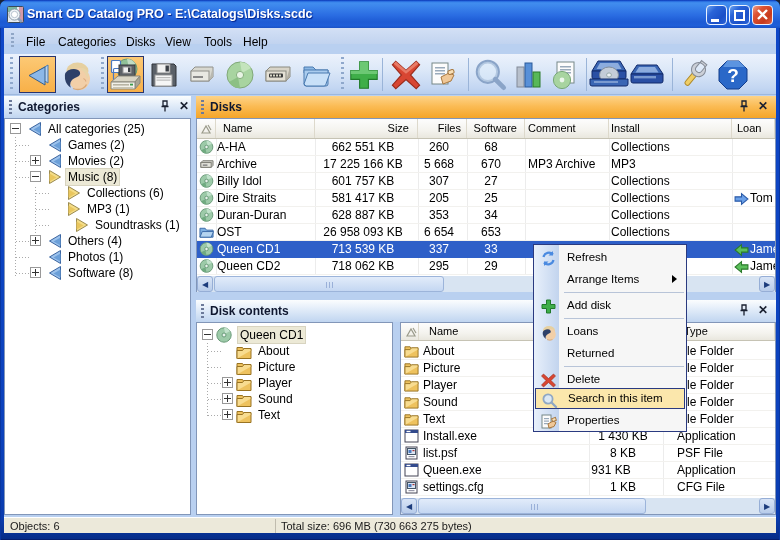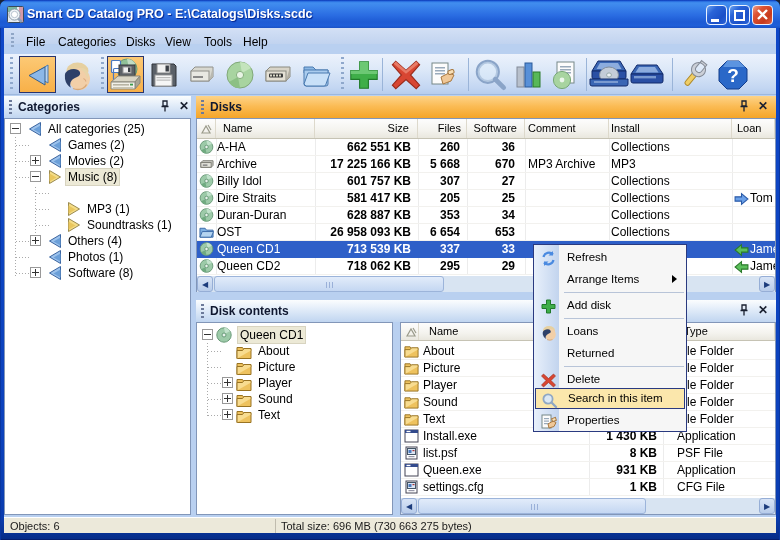--- a/index.html
+++ b/index.html
@@ -41,21 +41,21 @@
 .tico{position:absolute;top:0px;width:16px;height:16px;}
 .tlbl{position:absolute;top:0;}
 .sel-tan{background:#ece9d6;outline:1px solid #d8d4c0;}
 .dot-v{position:absolute;width:1px;background-image:repeating-linear-gradient(180deg,#aaa 0,#aaa 1px,transparent 1px,transparent 3px);}
 .dot-h{position:absolute;height:1px;background-image:repeating-linear-gradient(90deg,#aaa 0,#aaa 1px,transparent 1px,transparent 3px);}
 
 .lvhead{position:absolute;background:linear-gradient(180deg,#fdfdfd 0%,#f4f3ee 60%,#e9e7de 100%);border-bottom:1px solid #c6c3b4;}
 .lvcol{position:absolute;top:0;height:100%;border-right:1px solid #ddd9cc;}
 .lrow{position:absolute;height:17px;line-height:17px;white-space:nowrap;font-size:12px;}
 .lrow .cell{position:absolute;top:0;height:17px;line-height:16px;overflow:hidden;}
-.r{text-align:right;font-weight:bold;}
+.r{text-align:center;}
 .gridv{position:absolute;top:0;width:1px;background:#ececec;}
 .gridh{position:absolute;left:0;height:1px;background:#f2f1ee;}
 .selrow{background:#2e5fc8;color:#fff;}
 .fico{position:absolute;top:1px;width:15px;height:14px;}
 
 .sbar{position:absolute;height:16px;background:#d8e4f2;}
 .sbtn{position:absolute;top:0;width:16px;height:16px;background:linear-gradient(180deg,#d8e4f6,#b8ccea);border:1px solid #96aed6;border-radius:3px;color:#1c3c7c;font-size:8px;line-height:15px;text-align:center;}
 .sthumb{position:absolute;top:0;height:16px;background:linear-gradient(180deg,#e2ecfa,#c4d7f2);border:1px solid #9cb4da;border-radius:3px;}
 .sgrip{position:absolute;top:5px;width:8px;height:6px;background:repeating-linear-gradient(90deg,#9ab0d8 0,#9ab0d8 1px,transparent 1px,transparent 3px);}
 
@@ -329,28 +329,35 @@
 <div class="trow" style="left:0;top:50px;width:185px">
       <div class="ebox" style="left:25px">
         <i></i>
       </div>
       <svg class="tico" style="left:42px" width="16" height="16" viewBox="0 0 16 16">
         <polygon points="2.5,1.5 13.5,8 2.5,14.5" fill="#f4dc86" stroke="#9a8a50"></polygon>
         <polygon points="2.5,4.5 9.5,8.4 2.5,12.5" fill="#e9c65e"></polygon>
       </svg>
       <span class="tlbl sel-tan" style="left:61px;padding:0 2px">Music (8)</span>
     </div>
+<div class="trow" style="left:0;top:66px;width:185px">
+      <svg class="tico" style="left:61px" width="16" height="16" viewBox="0 0 16 16">
+        <polygon points="2.5,1.5 13.5,8 2.5,14.5" fill="#f4dc86" stroke="#9a8a50"></polygon>
+        <polygon points="2.5,4.5 9.5,8.4 2.5,12.5" fill="#e9c65e"></polygon>
+      </svg>
+      <span class="tlbl" style="left:80px;padding:0 2px">Collections (6)</span>
+    </div>
 <div class="trow" style="left:0;top:82px;width:185px">
       <svg class="tico" style="left:61px" width="16" height="16" viewBox="0 0 16 16">
         <polygon points="2.5,1.5 13.5,8 2.5,14.5" fill="#f4dc86" stroke="#9a8a50"></polygon>
         <polygon points="2.5,4.5 9.5,8.4 2.5,12.5" fill="#e9c65e"></polygon>
       </svg>
       <span class="tlbl" style="left:80px;padding:0 2px">MP3 (1)</span>
     </div>
-<div class="trow" style="left:0;top:98px;width:185px">
+<div class="trow" style="left:8px;top:98px;width:185px">
       <svg class="tico" style="left:61px" width="16" height="16" viewBox="0 0 16 16">
         <polygon points="2.5,1.5 13.5,8 2.5,14.5" fill="#f4dc86" stroke="#9a8a50"></polygon>
         <polygon points="2.5,4.5 9.5,8.4 2.5,12.5" fill="#e9c65e"></polygon>
       </svg>
       <span class="tlbl" style="left:80px;padding:0 2px">Soundtrasks (1)</span>
     </div>
 <div class="trow" style="left:0;top:114px;width:185px">
       <div class="ebox plus" style="left:25px">
         <i></i>
         <b></b>
@@ -432,21 +439,21 @@
 <div class="lrow" style="left:0;top:20px;width:578px">
       <svg class="fico" style="left:2px" width="15" height="15" viewBox="0 0 15 15">
         <circle cx="7.5" cy="7.5" r="6.8" fill="#9ccaa8" stroke="#6a9a78"></circle>
         <path d="M7.5 .7 a6.8 6.8 0 0 1 5.8 3.2 L8.6 6.2z" fill="#c2e2cc"></path>
         <path d="M7.5 14.3 a6.8 6.8 0 0 1 -5.8-3.2 L6.4 8.8z" fill="#70aa80"></path>
         <circle cx="7.5" cy="7.5" r="1.9" fill="#e8f2ec" stroke="#6a9a7a"></circle>
       </svg>
       <span class="cell" style="left:20px;width:96px">A-HA</span>
       <span class="cell r" style="left:118px;width:96px">662 551 KB</span>
       <span class="cell r" style="left:221px;width:42px">260</span>
-      <span class="cell r" style="left:270px;width:48px">36</span>
+      <span class="cell r" style="left:270px;width:48px">68</span>
       <span class="cell" style="left:414px;width:118px">Collections</span>
     </div>
 <div class="lrow" style="left:0;top:37px;width:578px">
       <svg class="fico" style="left:2px" width="16" height="15" viewBox="0 0 16 15">
         <path d="M2 6 L4 4 h11 v5 l-2 2 H2z" fill="#d0d0c8" stroke="#787870"></path>
         <rect x="2" y="6" width="11" height="5" fill="#e6e6de" stroke="#787870"></rect>
         <rect x="4" y="8" width="5" height="1.4" fill="#777"></rect>
       </svg>
       <span class="cell" style="left:20px;width:96px">Archive</span>
       <span class="cell r" style="left:118px;width:96px">17 225 166 KB</span>
@@ -716,21 +723,21 @@
       <span class="cell r" style="left:188px;width:68px">8 KB</span>
       <span class="cell" style="left:276px;width:95px">PSF File</span>
     </div>
 <div class="lrow" style="left:0;top:139px;width:374px">
       <svg class="fico" style="left:3px" width="15" height="14" viewBox="0 0 15 14">
         <rect x="1" y="1" width="13" height="12" fill="#fff" stroke="#445"></rect>
         <rect x="1" y="1" width="13" height="3" fill="#334a8c"></rect>
         <rect x="2.5" y="1.8" width="4" height="1.4" fill="#fff"></rect>
       </svg>
       <span class="cell" style="left:22px;width:160px">Queen.exe</span>
-      <span class="cell r" style="left:188px;width:68px">931 KB</span>
+      <span class="cell r" style="left:176px;width:68px">931 KB</span>
       <span class="cell" style="left:276px;width:95px">Application</span>
     </div>
 <div class="lrow" style="left:0;top:156px;width:374px">
       <svg class="fico" style="left:3px" width="15" height="14" viewBox="0 0 15 14">
         <rect x="2" y="1" width="11" height="12" fill="#fff" stroke="#445"></rect>
         <rect x="3.5" y="2.5" width="8" height="6" fill="#dce6f4" stroke="#456"></rect>
         <rect x="4.5" y="4" width="3" height="3" fill="#4a7ac0"></rect>
         <rect x="8.5" y="4" width="2" height="1.2" fill="#a33"></rect>
         <rect x="4.5" y="10" width="6" height="1.2" fill="#99a"></rect>
       </svg>

